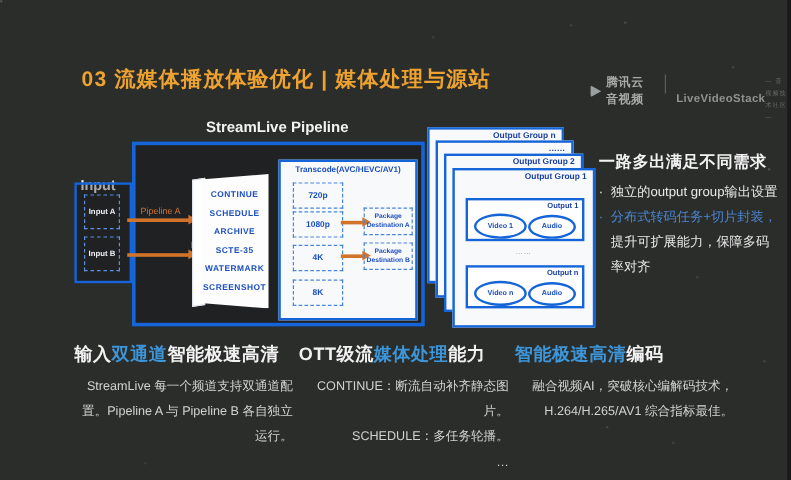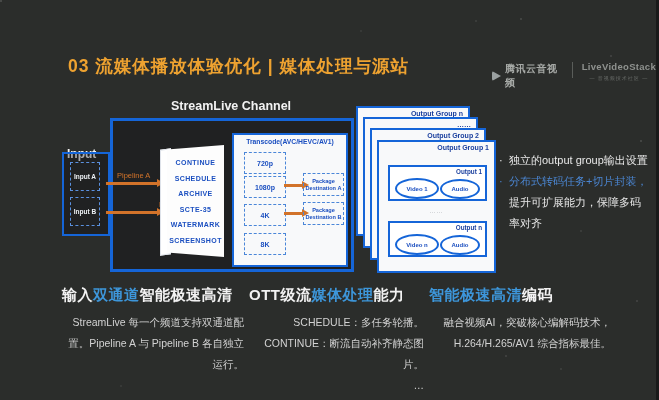--- a/index.html
+++ b/index.html
@@ -19,21 +19,21 @@
       360px 30px rgba(255,255,255,.08), 120px 385px rgba(255,255,255,.08),
       636px 300px rgba(255,255,255,.12), 475px 20px rgba(255,255,255,.10);}
 
   
   .title{left:68px;top:54px;font-size:17.5px;font-weight:bold;color:#eea230;letter-spacing:1px;}
   .logos{left:492px;top:62px;display:flex;align-items:flex-start;gap:9px;}
   .tc-logo{display:flex;align-items:center;gap:4px;}
   .play-icon{width:0;height:0;border-left:9px solid #9aa0a0;border-top:5.5px solid transparent;border-bottom:5.5px solid transparent;border-radius:2px;}
   .tc-text{font-size:10px;color:#a6a9a6;font-weight:bold;letter-spacing:.5px;}
   .logo-div{width:1px;height:16px;background:#5a5d5a;}
-  .lvs{display:flex;flex-direction:column;align-items:center;line-height:10px;}
+  .lvs{display:flex;flex-direction:row;align-items:center;line-height:10px;}
   .lvs-name{font-size:9.5px;color:#8f928f;font-weight:bold;letter-spacing:.3px;}
   .lvs-sub{font-size:5px;color:#6a6d6a;letter-spacing:1px;margin-top:1px;}
   .ch-label{left:146px;top:99px;width:170px;text-align:center;font-size:12.5px;font-weight:bold;color:#f2f2f2;}
   .ch-box{left:110px;top:118px;width:238px;height:148px;border:3px solid #1565d8;background:rgba(5,8,12,.30);}
   .input-label{left:67px;top:147px;font-size:12px;font-weight:bold;color:#f2f2f2;}
   .input-box{left:62px;top:152px;width:44px;height:80px;border:2.5px solid #1565d8;background:rgba(5,8,12,.30);}
   .dash-dark{border:1px dashed #5b91e0;color:#eef2f6;font-size:6.5px;font-weight:bold;
     display:flex;align-items:center;justify-content:center;text-align:center;line-height:8px;}
   .in-a{left:70px;top:162px;width:28px;height:27px;}
   .in-b{left:70px;top:197px;width:28px;height:27px;}
@@ -97,21 +97,21 @@
       <span class="play-icon"></span>
       <span class="tc-text">腾讯云音视频</span>
     </div>
     <div class="logo-div"></div>
     <div class="lvs">
       <span class="lvs-name">LiveVideoStack</span>
       <span class="lvs-sub">— 音视频技术社区 —</span>
     </div>
   </div>
 
-  <div class="abs ch-label">StreamLive Channel</div>
+  <div class="abs ch-label">StreamLive Pipeline</div>
   <div class="abs ch-box"></div>
 
   <div class="abs input-label">Input</div>
   <div class="abs input-box"></div>
   <div class="abs dash-dark in-a">Input A</div>
   <div class="abs dash-dark in-b">Input B</div>
 
   <div class="abs pipe-label" style="left:117px;top:171px;">Pipeline A</div>
   <div class="abs h-arrow" style="left:106px;top:182px;width:52px;"></div>
   <div class="abs pipe-label" style="left:117px;top:200px;padding-left:42px;">Pipeline B</div>
@@ -159,40 +159,41 @@
       <span class="oval" style="left:50px;top:12px;width:36px;height:16px;">Audio</span>
     </div>
     <div class="og-dots" style="top:66px;">……</div>
     <div class="out-box" style="top:79px;">
       <span class="out-label">Output n</span>
       <span class="oval" style="left:5px;top:11px;width:40px;height:17px;">Video n</span>
       <span class="oval" style="left:50px;top:12px;width:36px;height:16px;">Audio</span>
     </div>
   </div>
 
+  <div class="abs rp-title">一路多出满足不同需求</div>
   <div class="abs rp-list">
     <div class="rp-item">
       <span class="rp-marker">·</span>
       <span>独立的output group输出设置</span>
     </div>
     <div class="rp-item">
       <span class="rp-marker rp-hl">·</span>
       <span><span class="rp-hl">分布式转码任务+切片封装，</span><span>提升可扩展能力，保障多码率对齐</span></span>
     </div>
   </div>
 
   <div class="abs c1">
     <div class="col-head"><span>输入</span><span class="head-hl">双通道</span><span>智能极速高清</span></div>
     <div class="col-body">StreamLive 每一个频道支持双通道配置。Pipeline A 与 Pipeline B 各自独立运行。</div>
   </div>
   <div class="abs c2">
     <div class="col-head"><span>OTT级流</span><span class="head-hl">媒体处理</span><span>能力</span></div>
     <div class="col-body">
+      <div>CONTINUE：断流自动补齐静态图片。</div>
       <div>SCHEDULE：多任务轮播。</div>
-      <div>CONTINUE：断流自动补齐静态图片。</div>
       <div>…</div>
     </div>
   </div>
   <div class="abs c3">
     <div class="col-head"><span class="head-hl">智能极速高清</span><span>编码</span></div>
     <div class="col-body">融合视频AI，突破核心编解码技术，H.264/H.265/AV1 综合指标最佳。</div>
   </div>
 </div>
 
 </body></html>

